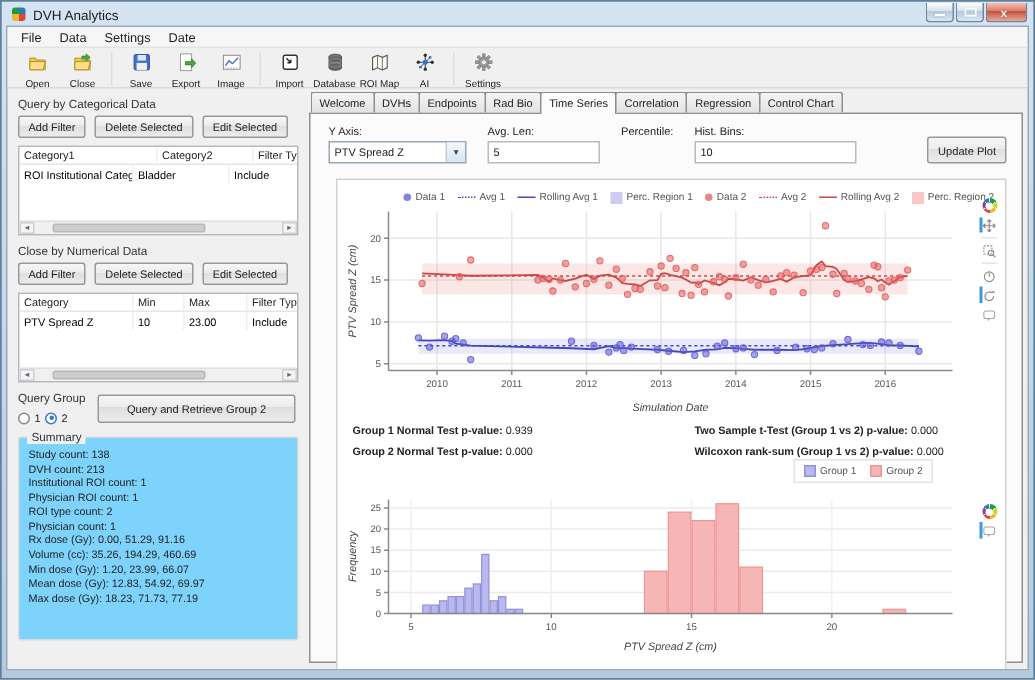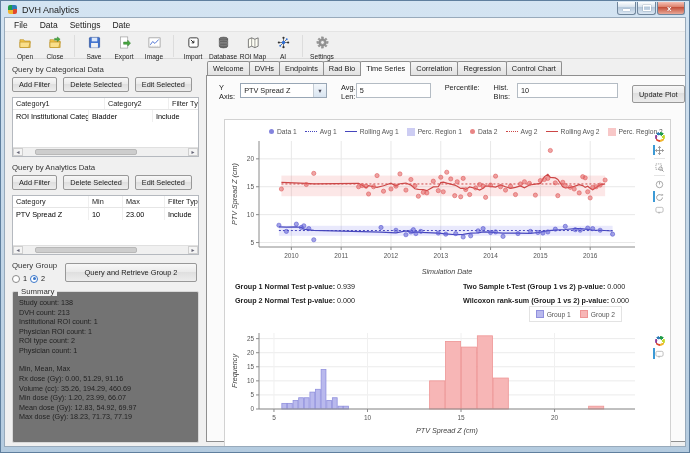--- a/index.html
+++ b/index.html
@@ -38,32 +38,32 @@
   .hs-btn{width:10px;background:#f4f4f4;border:1px solid #cfcfcf;font-size:5px;color:#667;display:flex;align-items:center;justify-content:center;}
   .hs-thumb{margin:1px 0 1px 12px;width:55%;background:#cdcdcd;border:1px solid #b8b8b8;border-radius:2px;}
   .qg-row{display:flex;margin:6px 4px 2px 2px;gap:8px;}
   .qg-left{flex:none;}
   .qg-title{font-size:7.8px;color:#333;}
   .radio-row{display:flex;align-items:center;gap:3px;margin-top:4px;font-size:7.3px;color:#222;}
   .radio{width:8px;height:8px;border:1px solid #8a8a8a;border-radius:50%;background:#fff;position:relative;flex:none;}
   .radio.sel{border-color:#3a76c9;}
   .radio.sel::after{content:'';position:absolute;inset:1.5px;background:#3a76c9;border-radius:50%;}
   .qg-btn{flex:1;height:19px;align-self:center;font-size:7.4px;}
-  .summary-box{border:1px solid #d8d8d8;border-radius:2px;margin:8px 2px 0 2px;position:relative;padding:6px 3px 2px 6px;height:152px;background:#737373;}
+  .summary-box{border:1px solid #d8d8d8;border-radius:2px;margin:8px 2px 0 2px;position:relative;padding:6px 3px 2px 6px;height:136px;background:#7dd3fc;}
   .summary-title{position:absolute;top:-5px;left:5px;background:#f0f0f0;padding:0 3px;font-size:7.8px;color:#333;}
   .summary-line{font-size:7.2px;color:#222;line-height:1.33;white-space:nowrap;}
   .summary-line.gap{margin-top:9px;}
   
   .right-panel{flex:1;display:flex;flex-direction:column;padding:2px 3px 6px 1px;}
   .tabs-row{display:flex;margin-left:1px;position:relative;z-index:3;}
   .tab{font-size:7.4px;color:#222;padding:2px 5px 2px;border:1px solid #8f8f8f;border-bottom:none;background:linear-gradient(#f5f5f5,#e2e2e2);margin-right:-1px;border-radius:2px 2px 0 0;}
   .tab.active{background:#fbfbfb;padding-bottom:3px;margin-bottom:-1px;z-index:4;position:relative;}
   .content-box{flex:1;border:1px solid #8f8f8f;background:#fbfbfb;position:relative;z-index:2;}
   .controls-row{display:flex;padding:7px 10px 0 12px;}
-  .field{display:flex;flex-direction:row;margin-right:14px;}
+  .field{display:flex;flex-direction:column;margin-right:14px;}
   .field-label{font-size:7.4px;color:#222;margin-bottom:2px;}
   .dropdown{width:92px;height:15px;border:1px solid #98a6b5;background:#fff;display:flex;align-items:center;font-size:7.3px;color:#222;padding-left:3px;}
   .dd-btn{margin-left:auto;width:13px;height:13px;border-left:1px solid #c4ccd4;background:linear-gradient(#f3f7fb,#d9e5f1);display:flex;align-items:center;justify-content:center;font-size:5.5px;color:#445;}
   .tinput{height:15px;border:1px solid #b4bcc4;background:#fff;font-size:7.3px;color:#222;padding-left:3px;font-family:"Liberation Sans",sans-serif;}
   .w75{width:75px;} .w110{width:108px;}
   .ctl-btns{margin-left:auto;display:flex;gap:7px;align-items:flex-end;}
   .ctl-btn{height:18px;font-size:7.4px;}
   .plotbox{position:absolute;left:17px;top:43px;width:447px;height:331px;background:#fff;border:1px solid #d2d2d2;}
   .ts-legend{display:flex;gap:8px;font-size:6.7px;color:#555;margin:6px 0 0 44px;align-items:center;height:11px;}
   .lg-item{display:flex;align-items:center;gap:3px;white-space:nowrap;}
@@ -230,21 +230,21 @@
             <div class="dt-cell" style="width:64px">Bladder</div>
             <div class="dt-cell last">Include</div>
           </div>
           <div class="hscroll">
             <div class="hs-btn">◄</div>
             <div class="hs-thumb"></div>
             <div class="hs-btn" style="margin-left:auto">►</div>
           </div>
         </div>
 
-        <div class="section-title">Query by Analytics Data</div>
+        <div class="section-title">Close by Numerical Data</div>
         <div class="btn-row">
           <div class="btn">Add Filter</div>
           <div class="btn">Delete Selected</div>
           <div class="btn">Edit Selected</div>
         </div>
         <div class="datatable">
           <div class="dt-head">
             <div class="dt-cell" style="width:76px">Category</div>
             <div class="dt-cell" style="width:34px">Min</div>
             <div class="dt-cell" style="width:42px">Max</div>
@@ -277,21 +277,20 @@
         </div>
 
         <div class="summary-box">
           <div class="summary-title">Summary</div>
           <div class="summary-line">Study count: 138</div>
           <div class="summary-line">DVH count: 213</div>
           <div class="summary-line">Institutional ROI count: 1</div>
           <div class="summary-line">Physician ROI count: 1</div>
           <div class="summary-line">ROI type count: 2</div>
           <div class="summary-line">Physician count: 1</div>
-          <div class="summary-line gap">Min, Mean, Max</div>
           <div class="summary-line">Rx dose (Gy): 0.00, 51.29, 91.16</div>
           <div class="summary-line">Volume (cc): 35.26, 194.29, 460.69</div>
           <div class="summary-line">Min dose (Gy): 1.20, 23.99, 66.07</div>
           <div class="summary-line">Mean dose (Gy): 12.83, 54.92, 69.97</div>
           <div class="summary-line">Max dose (Gy): 18.23, 71.73, 77.19</div>
         </div>
       </div>
 
       <div class="right-panel">
         <div class="tabs-row">

